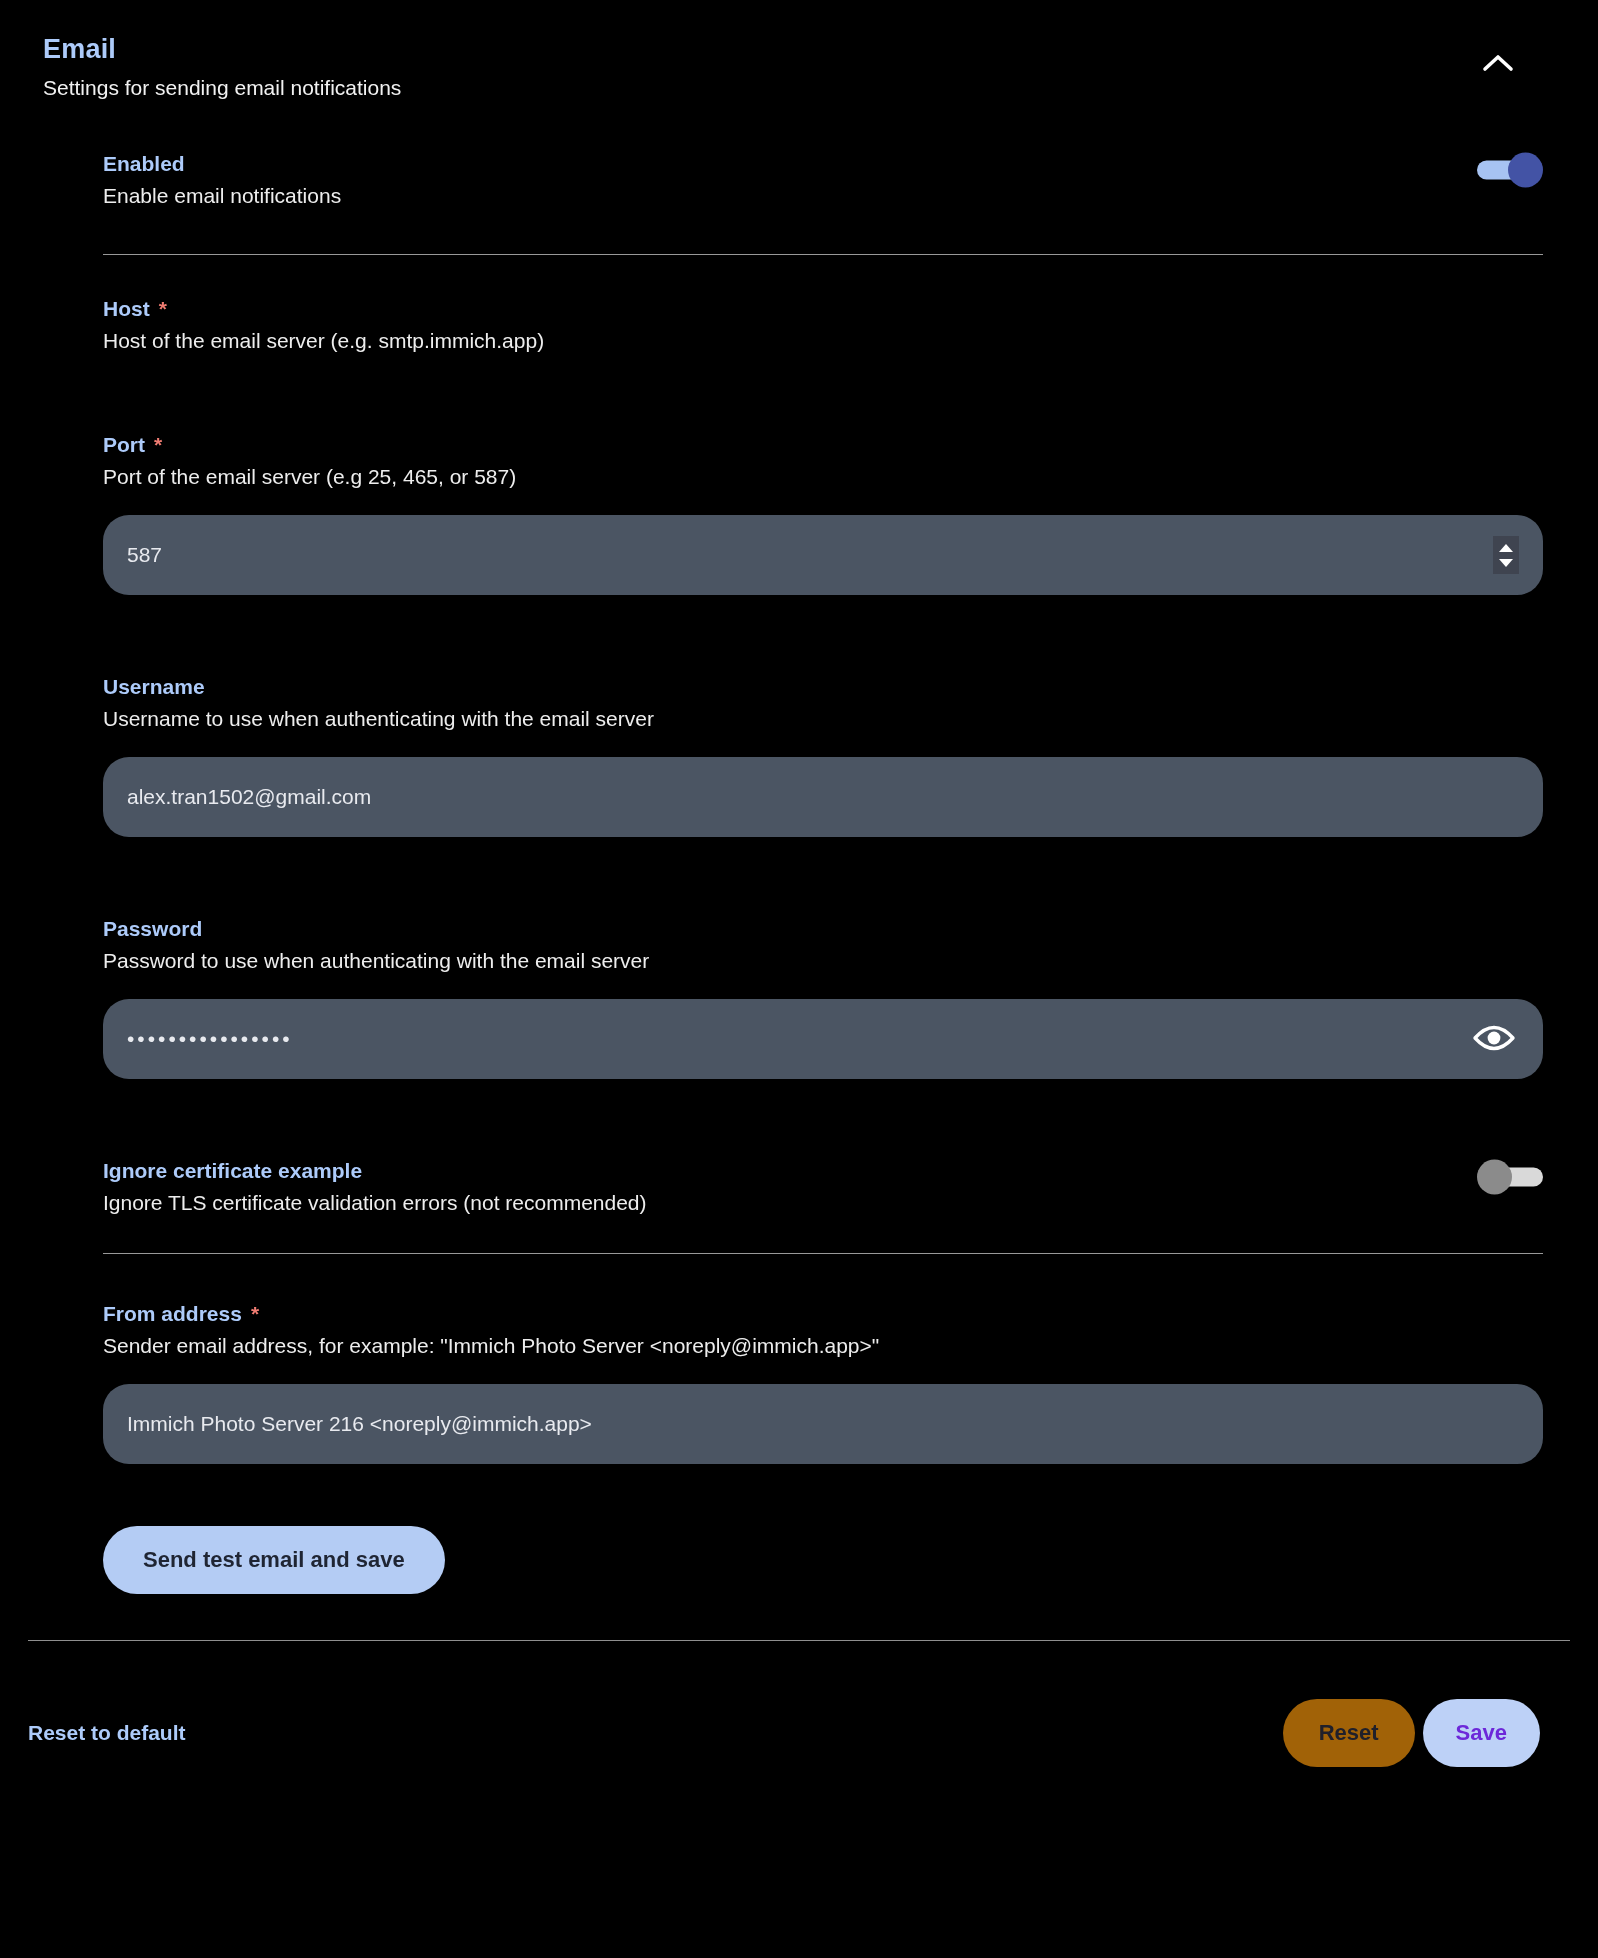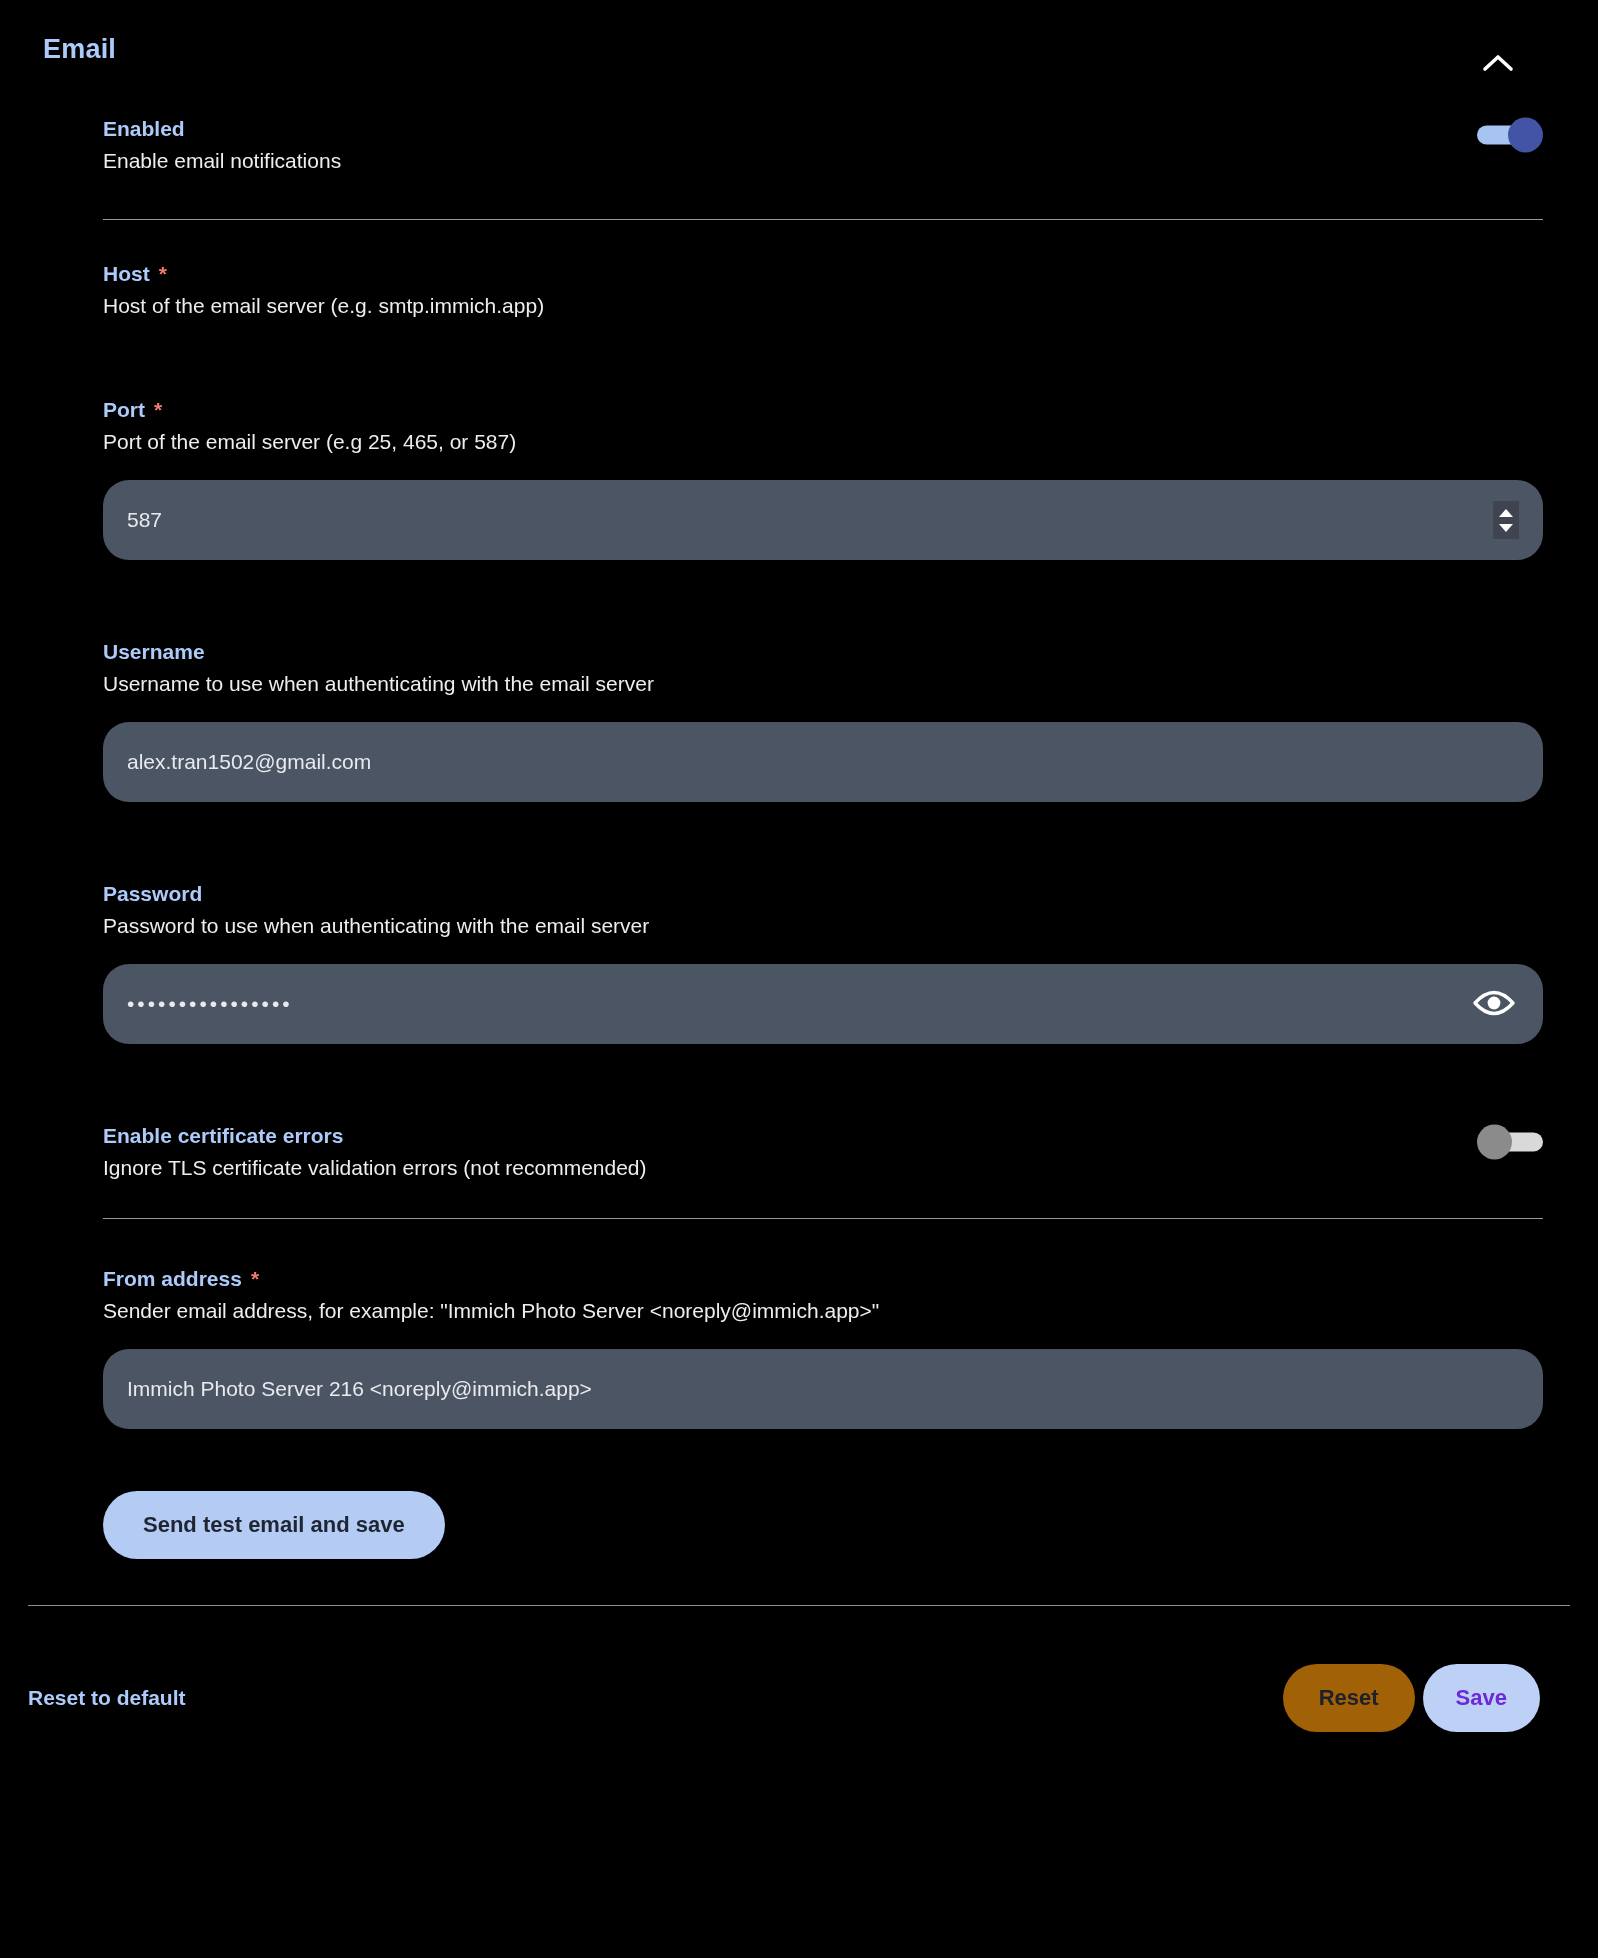--- a/index.html
+++ b/index.html
@@ -69,20 +69,21 @@
   .reset-btn { background:#a16207; color:#20202a; padding:0 36px; }
   .save-btn { background:#bdd1f7; color:#6d28d9; padding:0 33px; }
 </style>
 </head>
 <body>
 
 <div>
 
   <div class="panel-header">
     <div class="page-title">Email</div>
+    <div class="page-subtitle">Settings for sending email notifications</div>
     <button class="collapse-btn">
       <span>
         <svg width="34" height="22" viewBox="0 0 34 22">
           <polyline points="4,17 17,5 30,17" fill="none" stroke="#ffffff" stroke-width="3.6" stroke-linecap="round" stroke-linejoin="round"></polyline>
         </svg>
       </span>
     </button>
   </div>
 
   <div class="fields">
@@ -152,21 +153,21 @@
               <circle cx="22" cy="16" r="6.4" fill="#ffffff"></circle>
             </svg>
           </span>
         </button>
       </div>
     </div>
 
     
     <div class="toggle-row" style="margin-top:80px;">
       <div>
-        <div class="field-label">Enable certificate errors</div>
+        <div class="field-label">Ignore certificate example</div>
         <div class="field-desc">Ignore TLS certificate validation errors (not recommended)</div>
       </div>
       <div class="switch off">
         <span class="track"></span>
         <span class="knob"></span>
       </div>
     </div>
 
     <div class="divider second"></div>
 

